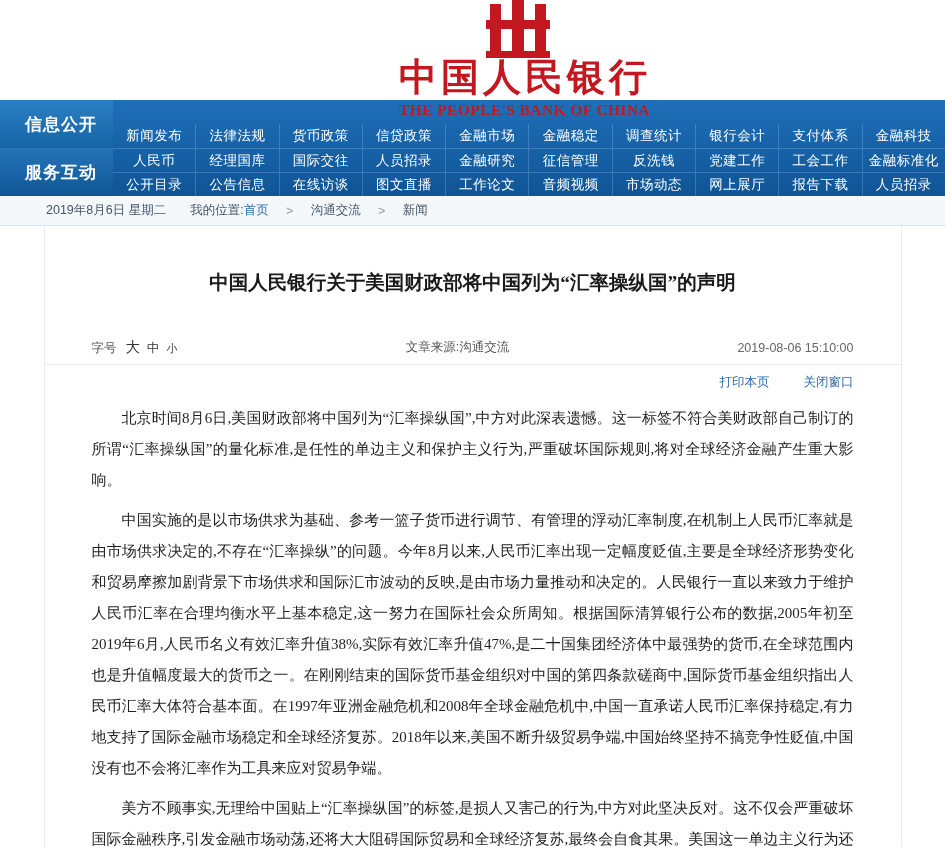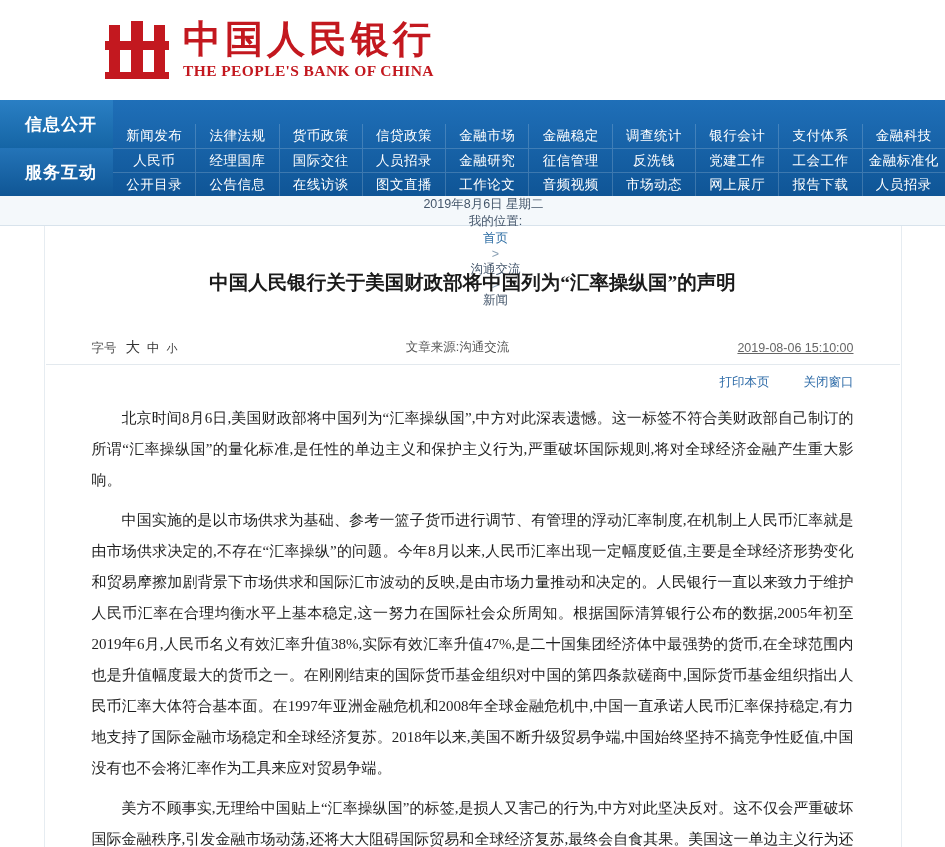--- a/index.html
+++ b/index.html
@@ -13,20 +13,21 @@
     color: #222;
     overflow: hidden;
   }
   
   .header {
     height: 100px;
     background: #ffffff;
     display: flex;
     align-items: center;
     padding-left: 105px;
+    flex-direction: column;
   }
   .logo-mark {
     width: 64px;
     height: 58px;
     position: relative;
     margin-right: 14px;
     flex: none;
   }
   .logo-mark .pillar {
     position: absolute;
@@ -108,21 +109,20 @@
   
   .crumb-bar {
     height: 30px;
     background: #f4f8fb;
     border-bottom: 1px solid #d8e3ec;
     display: flex;
     align-items: center;
     padding-left: 46px;
     font-size: 12.5px;
     color: #44566b;
-    flex-direction: column;
   }
   .crumb-bar .sep { display:inline-block; width: 42px; text-align: center; color:#8aa0b4; }
   .crumb-date { margin-right: 24px; }
   .crumb-star { color:#2d6da3; }
 
   
   .page {
     background: #ffffff;
   }
   .article {
@@ -149,21 +149,21 @@
     border-bottom: 1px solid #e3e9ee;
     font-size: 12.5px;
     color: #555;
   }
   .fontsize-group { display: flex; align-items: baseline; gap: 7px; }
   .fontsize-label { color:#555; margin-right: 2px; }
   .fs-l { font-size: 14.5px; color:#333; }
   .fs-m { font-size: 12.5px; color:#333; }
   .fs-s { font-size: 11px; color:#333; }
   .meta-mid { flex: 1; text-align: center; color: #555; }
-  .meta-right { color: #666; text-decoration: underline; }
+  .meta-right { color: #666; }
   .tool-row {
     display: flex;
     justify-content: flex-end;
     gap: 34px;
     padding: 9px 46px 0;
     font-size: 12.5px;
     color: #2f6ca8;
   }
   .tool-row span { cursor: pointer; }
   .body-text {

